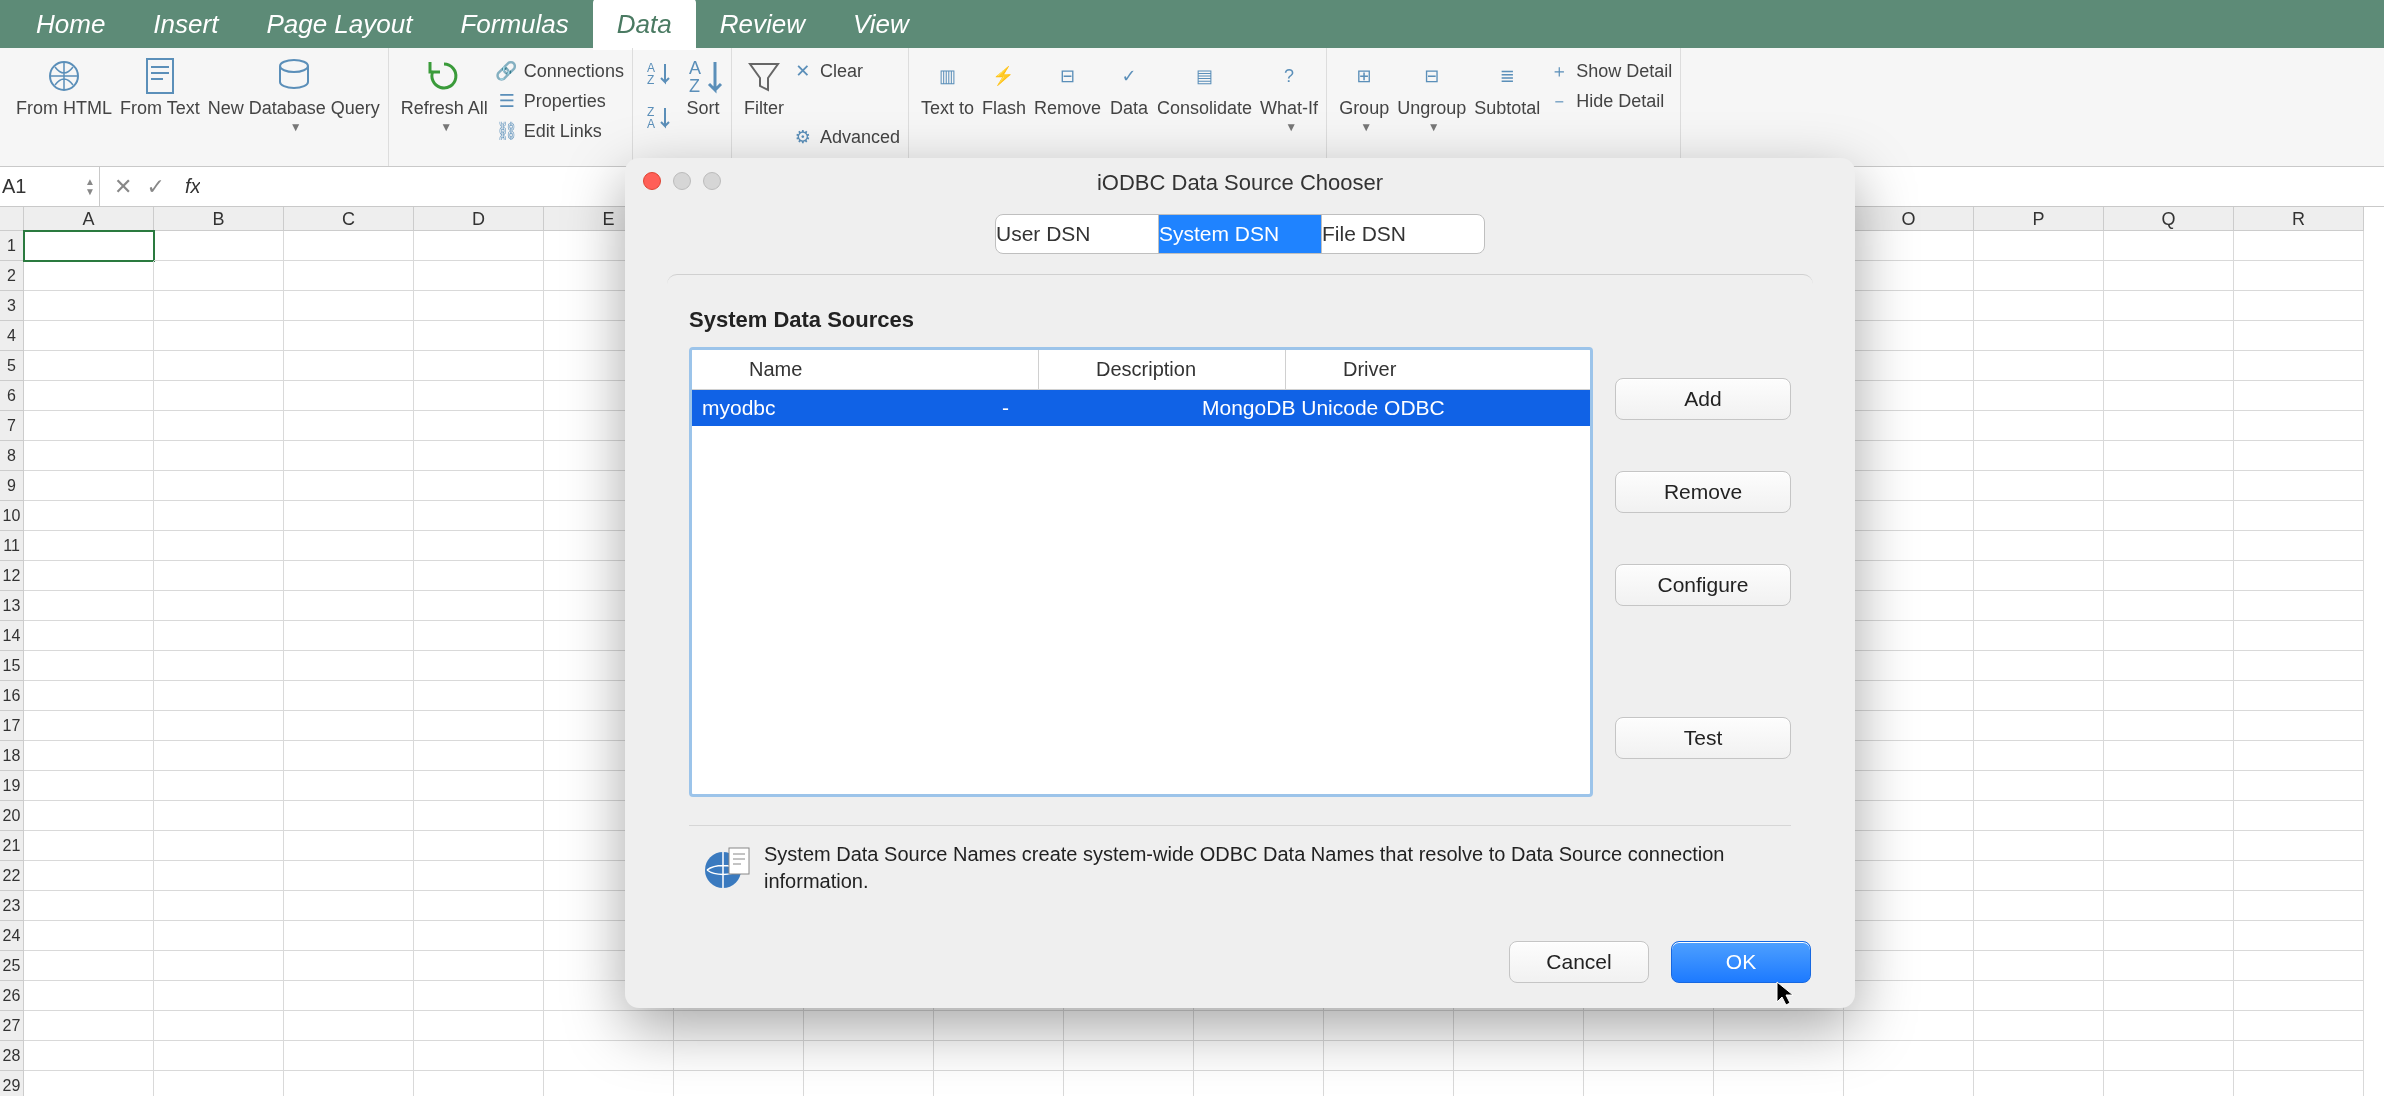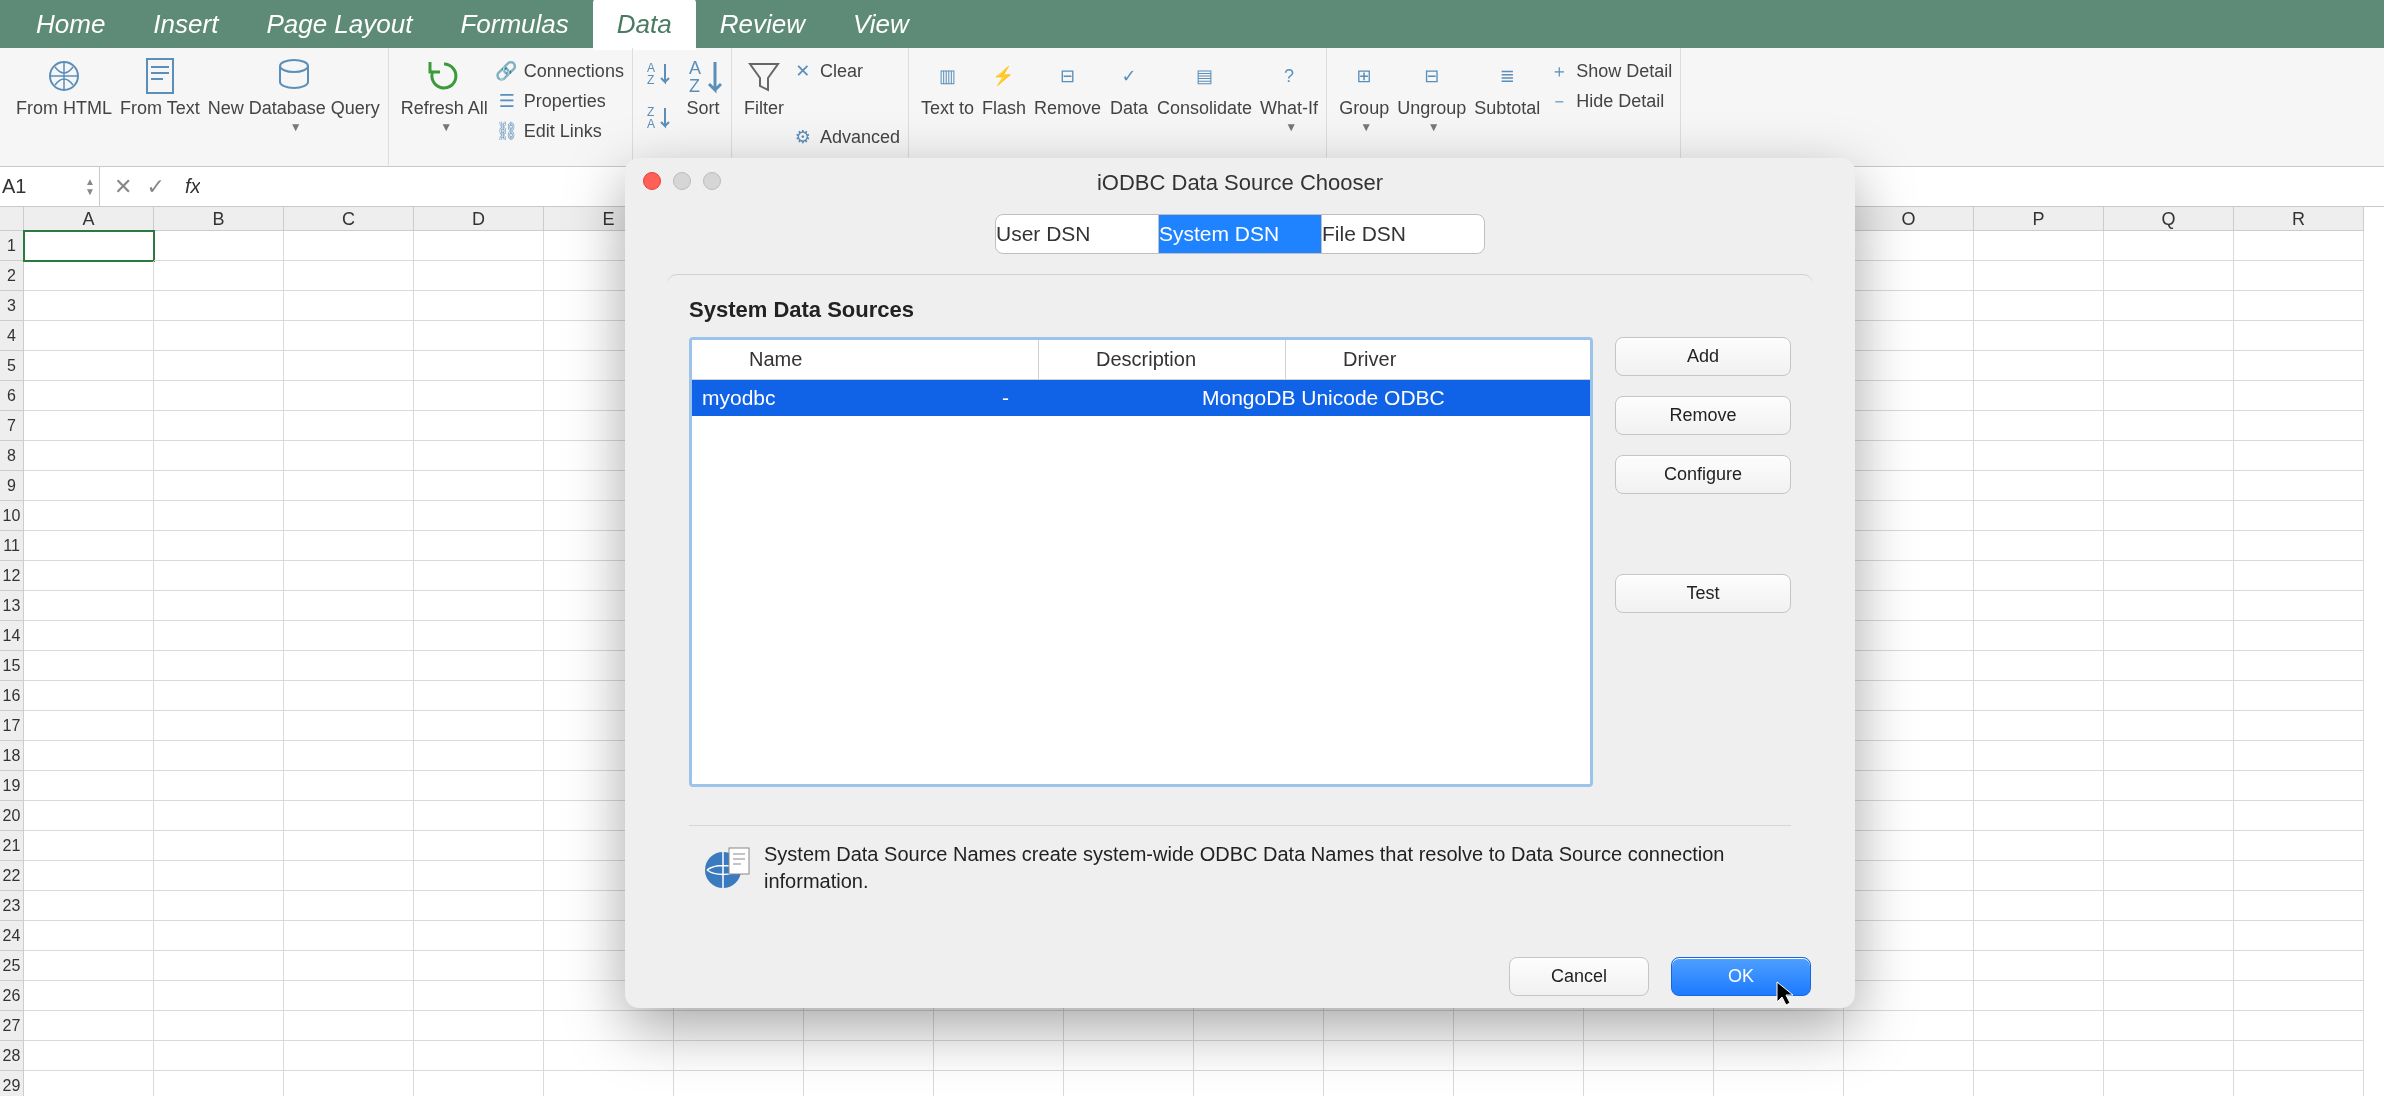--- a/index.html
+++ b/index.html
@@ -48,42 +48,42 @@
   .wb.close { background:#ff5f57; border:1px solid #d43; }
   .wb.min { background:#d6d6d6; border:1px solid #bbb; }
   .wb.max { background:#d6d6d6; border:1px solid #bbb; }
   .dtitle { text-align:center; font-size:22px; color:#333; padding-top:12px; padding-bottom:18px; }
 
   .seg { margin: 0 auto 20px; width: 490px; height: 40px; display:flex; border:1px solid #bfbfbf; border-radius:8px; overflow:hidden; background:#fff; }
   .seg .tab { flex:1; text-align:left; line-height:38px; font-size:21px; color:#333; border-right:1px solid #bfbfbf; }
   .seg .tab:last-child { border-right:none; }
   .seg .tab.active { background:#1f83ff; color:#fff; }
 
-  .panel { margin: 0 42px; background:#efefef; border-top:1px solid #d0d0d0; border-radius:10px 10px 0 0; padding:22px 22px 22px; height:640px; position:relative; }
+  .panel { margin: 0 42px; background:#efefef; border-top:1px solid #d0d0d0; border-radius:10px 10px 0 0; padding:32px 22px 22px; height:640px; position:relative; }
   .panel h3 { font-size:22px; font-weight:600; color:#222; margin-bottom:14px; }
 
   .listwrap { display:flex; gap:22px; }
   .listbox { flex:1; background:#fff; border:3px solid #9cc4ea; border-radius:4px; height:450px; overflow:hidden; }
   .lh { display:flex; background:#fff; border-bottom:1px solid #d0d0d0; }
   .lh div { padding:8px 10px; font-size:20px; color:#333; border-right:1px solid #d0d0d0;margin-left:47px; }
   .lh .c1 { width:300px; } .lh .c2 { width:200px; } .lh .c3 { flex:1; border-right:none; }
   .lr { display:flex; }
   .lr div { padding:6px 10px; font-size:21px; }
   .lr .c1 { width:300px; } .lr .c2 { width:200px; } .lr .c3 { flex:1; }
   .lr.sel { background:#1062e6; color:#fff; }
 
   .sidebtns { display:flex; flex-direction:column; gap:20px; width:176px; }
   .sidebtns .gap { height:40px; }
-  .btn { background: linear-gradient(#fdfdfd,#f1f1f1); border:1px solid #c5c5c5; border-radius:8px; font-size:18px; color:#222; text-align:center; padding:8px 0; box-shadow: 0 1px 0 #fff inset; }
+  .btn { background: linear-gradient(#fdfdfd,#f1f1f1); border:1px solid #c5c5c5; border-radius:8px; font-size:21px; color:#222; text-align:center; padding:8px 0; box-shadow: 0 1px 0 #fff inset; margin-top: 31px; }
 
   .info { position:absolute; left:22px; right:22px; bottom:18px; display:flex; gap:9px; align-items:center; padding:14px 10px 0; border-top:1px solid #d6d6d6; }
   .info .txt { font-size:20px; color:#222; line-height:1.35; }
   .globe { width:56px; height:56px; }
 
-  .dlgbtns { position:absolute; right:44px; bottom:12px; display:flex; gap:22px; }
+  .dlgbtns { position:absolute; right:44px; bottom:25px; display:flex; gap:22px; }
   .btn.wide { width:140px; }
   .btn.primary { background: linear-gradient(#4ea0ff,#1d7aff); border:1px solid #1768e0; color:#fff; }
 
   .cursor { position:absolute; left:1775px; top:980px; font-size:24px; color:#000; pointer-events:none; }
 
   svg { display:block; }
 </style>
 </head>
 <body>
 

